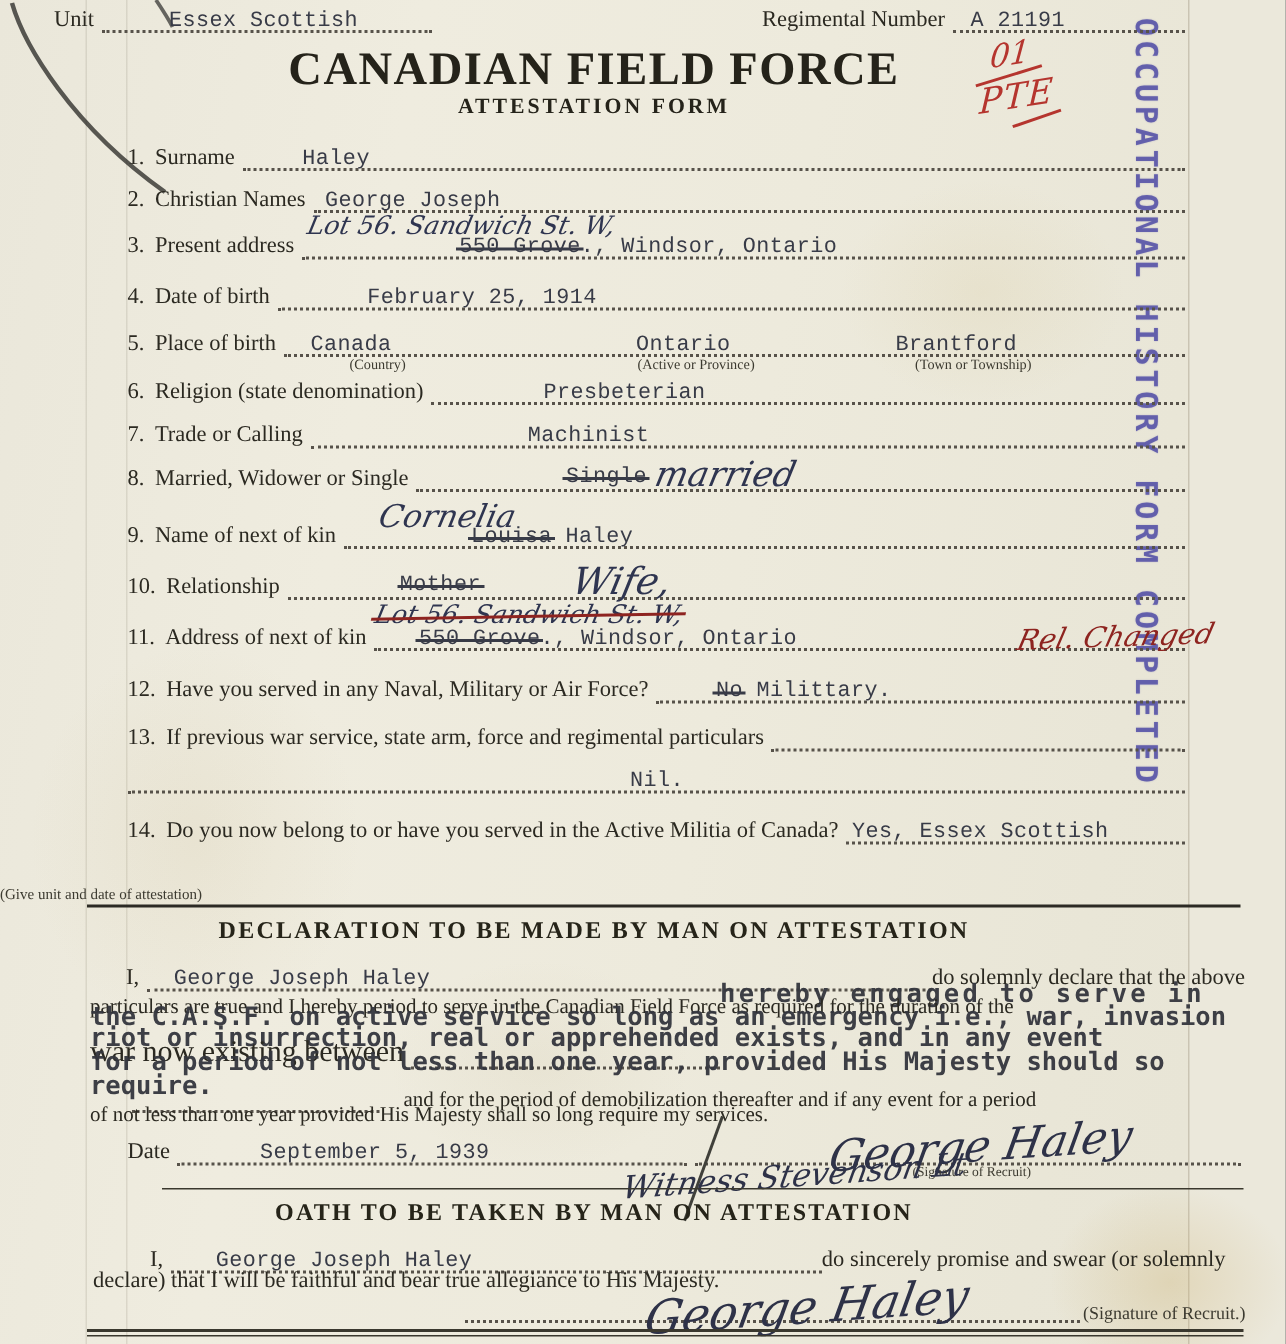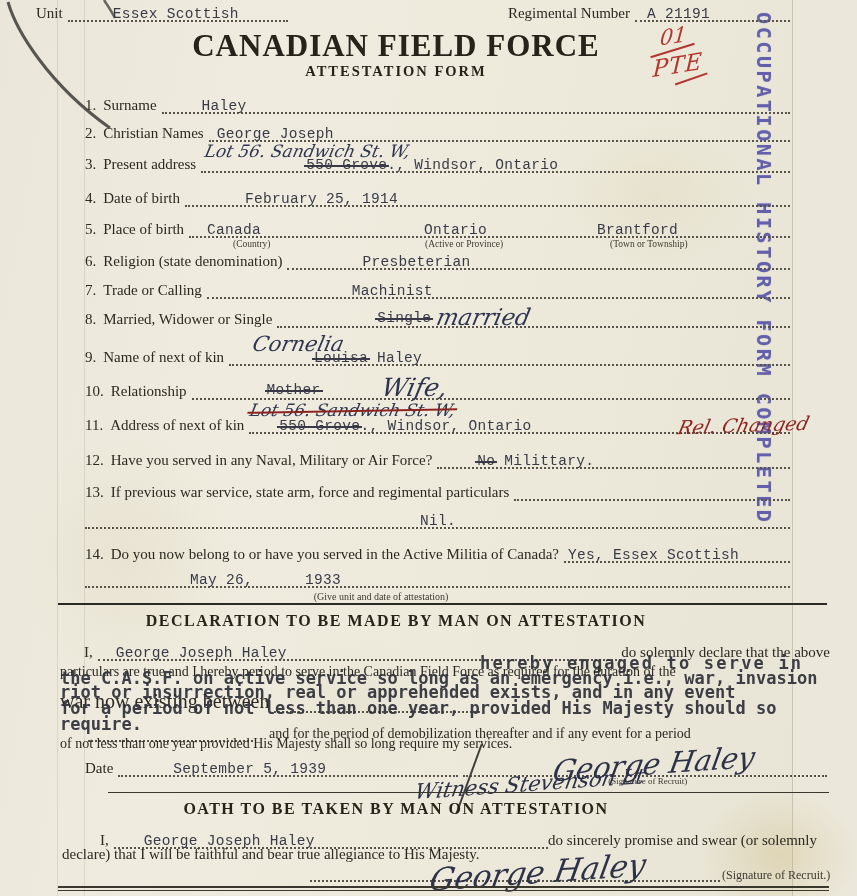--- a/index.html
+++ b/index.html
@@ -205,27 +205,21 @@
     </span>
   </div>
 
   <div class="row" style="top:543px">
     <span class="num">14.</span>
     <span class="lbl">Do you now belong to or have you served in the Active Militia of Canada?</span>
     <span class="lead">
       <span class="typed" style="left:4px">Yes, Essex Scottish</span>
     </span>
   </div>
-  <div class="row" style="top:568px">
-    <span class="lead" style="margin-left:0">
-      <span class="typed" style="left:105px">May 26,</span>
-      <span class="typed" style="left:220px">1933</span>
-    </span>
-  </div>
-  <div class="cap" style="position:absolute;left:0;right:95px;top:591px;text-align:center;font-size:10px;">(Give unit and date of attestation)</div>
+  <div class="cap" style="position:absolute;left:0;right:95px;top:591px;text-align:left;font-size:10px;">(Give unit and date of attestation)</div>
 
   <div class="rule" style="top:603px"></div>
   <div class="heading" style="top:612px">DECLARATION TO BE MADE BY MAN ON ATTESTATION</div>
 
   <div style="position:absolute;left:60px;top:640px;width:770px;height:113px;">
     <div style="position:absolute;left:24px;top:0;right:0;display:flex;align-items:flex-end;font-size:15px;">
       <span>I,</span>
       <span class="lead" style="flex:1">
         <span class="typed" style="left:18px">George Joseph Haley</span>
       </span>

